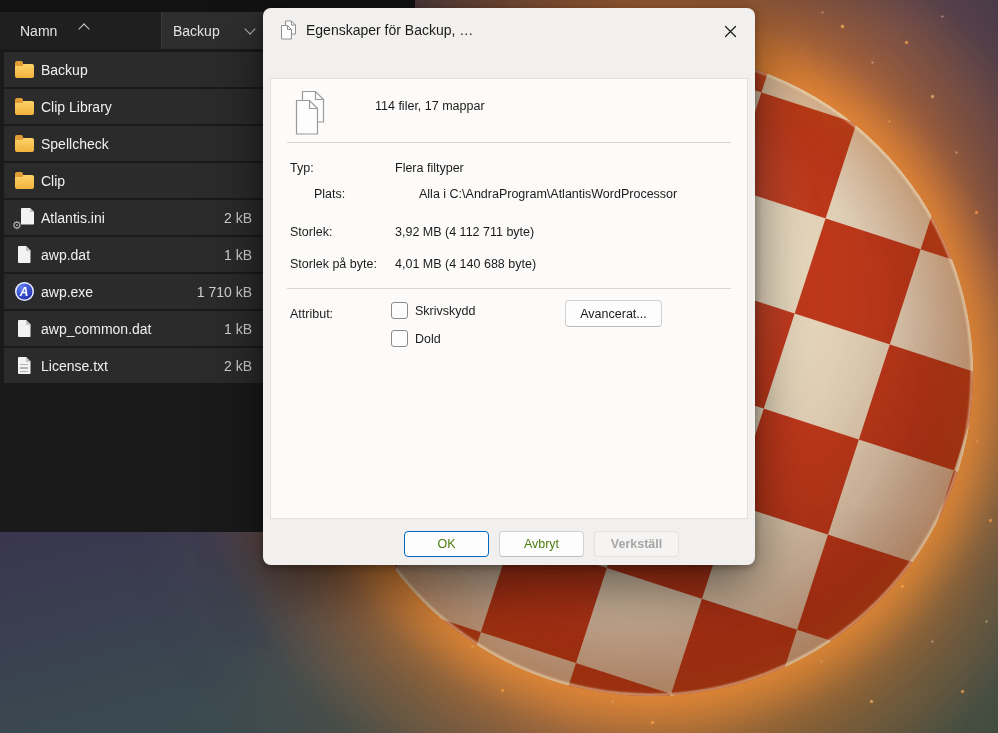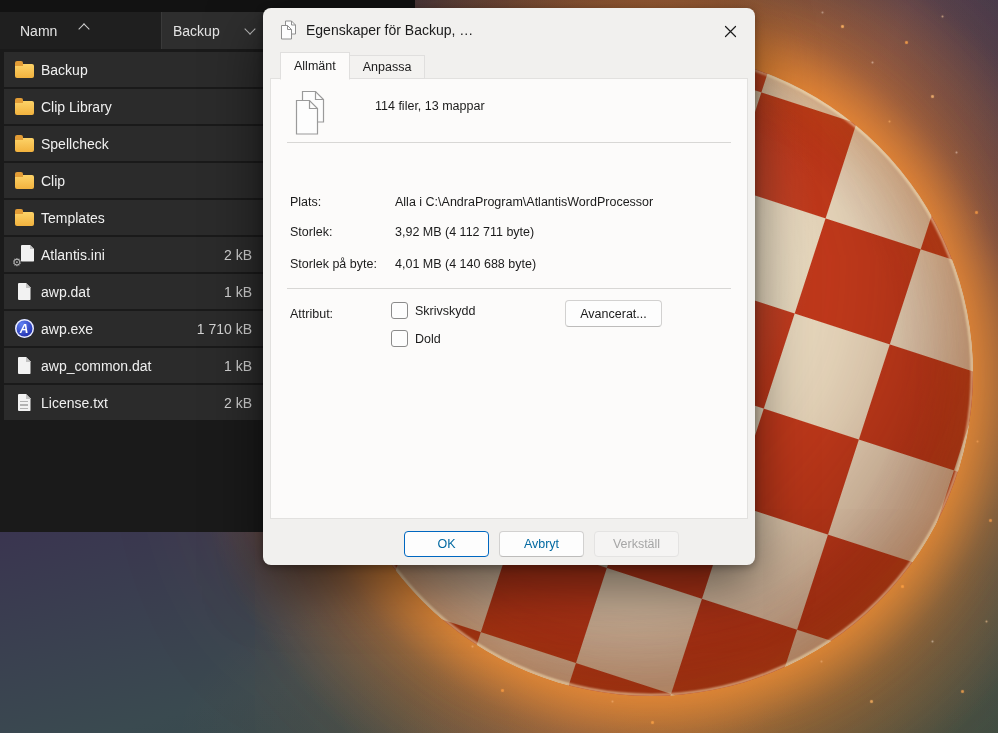--- a/index.html
+++ b/index.html
@@ -110,33 +110,33 @@
   .tab.active{background:#fcfbfa;padding:6px 13px 6px 13px;border-bottom:1px solid #fcfbfa;margin-bottom:-1px;position:relative;z-index:4;}
   .tab.inactive{background:#f3f2f0;padding:4px 13px;border-left:none;}
   .page{position:absolute;left:7px;right:7px;top:70px;height:441px;background:#fcfbfa;border:1px solid #e2e1df;box-sizing:border-box;}
   .big-icon{position:absolute;left:22px;top:11px;}
   .summary{position:absolute;left:104px;top:20px;font-size:12.5px;color:#1b1b1b;}
   .hr{position:absolute;left:16px;right:16px;height:0;border-top:1px solid #d8d7d5;}
   .hr1{top:63px;} .hr2{top:209px;}
   .field-row{position:absolute;left:19px;right:10px;height:16px;font-size:12.5px;color:#1b1b1b;white-space:nowrap;}
   .field-row .f-label{position:absolute;left:0;top:0;}
   .field-row .f-value{position:absolute;left:105px;top:0;}
-  .fr0{top:82px;} .fr1{top:116px;} .fr2{top:146px;} .fr3{top:178px;}
+  .fr0{top:82px;} .fr1{top:108px;margin-left:24px;} .fr2{top:146px;} .fr3{top:178px;}
   .attr-label{position:absolute;left:19px;top:228px;font-size:12.5px;color:#1b1b1b;}
   .cb-row{position:absolute;left:120px;display:flex;align-items:center;font-size:12.5px;color:#1b1b1b;}
   .cb1{top:223px;} .cb2{top:251px;}
   .checkbox{width:15px;height:15px;border:1px solid #8b8b8b;border-radius:3px;background:#fdfdfd;margin-right:7px;flex:none;}
   .adv-btn{position:absolute;left:294px;top:221px;width:97px;height:27px;background:#fdfdfd;
     border:1px solid #d2d1d0;border-bottom-color:#bdbcbb;border-radius:4px;font-size:12.5px;color:#1b1b1b;
     font-family:"Liberation Sans",sans-serif;}
   .footer-btn{position:absolute;bottom:8px;width:85px;height:26px;border-radius:4px;font-size:12.5px;
-    font-family:"Liberation Sans",sans-serif;background:#fdfdfd;border:1px solid #d2d1d0;border-bottom-color:#bdbcbb;color:#0369a1;}
+    font-family:"Liberation Sans",sans-serif;background:#fdfdfd;border:1px solid #d2d1d0;border-bottom-color:#bdbcbb;color:#4d7c0f;}
   .btn-ok{left:141px;border:1px solid #0067c0;}
   .btn-cancel{left:236px;}
-  .btn-apply{left:331px;background:#f5f4f3;border:1px solid #e4e3e2;color:#a6a6a6;}
+  .btn-apply{left:331px;background:#f5f4f3;border:1px solid #e4e3e2;color:#a6a6a6;font-weight:bold;}
 </style>
 </head>
 <body>
 
 <div class="wallpaper">
   <div class="stars"></div>
   <div class="ball">
     <div class="checker"></div>
     <div class="shade"></div>
     <div class="rim"></div>
@@ -181,27 +181,20 @@
   </div>
 
   <div class="file-row">
     <span class="row-iconbox">
           <span class="ic-folder"></span>
         </span>
     <span class="row-name">Clip</span>
     <span class="row-size"></span>
   </div>
 
-  <div class="file-row">
-    <span class="row-iconbox">
-          <span class="ic-folder"></span>
-        </span>
-    <span class="row-name">Templates</span>
-    <span class="row-size"></span>
-  </div>
 
   <div class="file-row">
     <span class="row-iconbox">
           <span class="ic-ini-wrap">
             <span class="ic-sheet"></span>
             <span class="gear">⚙</span>
           </span>
         </span>
     <span class="row-name">Atlantis.ini</span>
     <span class="row-size">2 kB</span>
@@ -252,37 +245,37 @@
       </svg>
     </span>
     <span class="tb-title">Egenskaper för Backup, …</span>
   </div>
   <div class="close-btn">
     <svg width="13" height="13" viewBox="0 0 13 13">
       <path d="M1.5 1.5 L11.5 11.5 M11.5 1.5 L1.5 11.5" stroke="#1b1b1b" stroke-width="1.2" stroke-linecap="round"></path>
     </svg>
   </div>
 
-  <div class="tabs">
-    <div class="tab active">Allmänt</div>
-    <div class="tab inactive">Anpassa</div>
-  </div>
 
   <div class="page">
     <span class="big-icon">
       <svg width="34" height="46" viewBox="0 0 34 46">
         <path d="M9.5 1.5 h13 l8 8 v22.5 h-21 z" fill="#fdfdfd" stroke="#9a9a9a" stroke-width="1.2"></path>
         <path d="M22.5 1.5 v8 h8" fill="none" stroke="#9a9a9a" stroke-width="1.2"></path>
         <path d="M3.5 10.5 h13 l8 8 v25.5 h-21 z" fill="#fdfdfd" stroke="#9a9a9a" stroke-width="1.2"></path>
         <path d="M16.5 10.5 v8 h8" fill="none" stroke="#9a9a9a" stroke-width="1.2"></path>
       </svg>
     </span>
-    <span class="summary">114 filer, 13 mappar</span>
+    <span class="summary">114 filer, 17 mappar</span>
     <div class="hr hr1"></div>
 
+    <div class="field-row fr0">
+      <span class="f-label">Typ:</span>
+      <span class="f-value">Flera filtyper</span>
+    </div>
     <div class="field-row fr1">
       <span class="f-label">Plats:</span>
       <span class="f-value">Alla i C:\AndraProgram\AtlantisWordProcessor</span>
     </div>
     <div class="field-row fr2">
       <span class="f-label">Storlek:</span>
       <span class="f-value">3,92 MB (4 112 711 byte)</span>
     </div>
     <div class="field-row fr3">
       <span class="f-label">Storlek på byte:</span>

